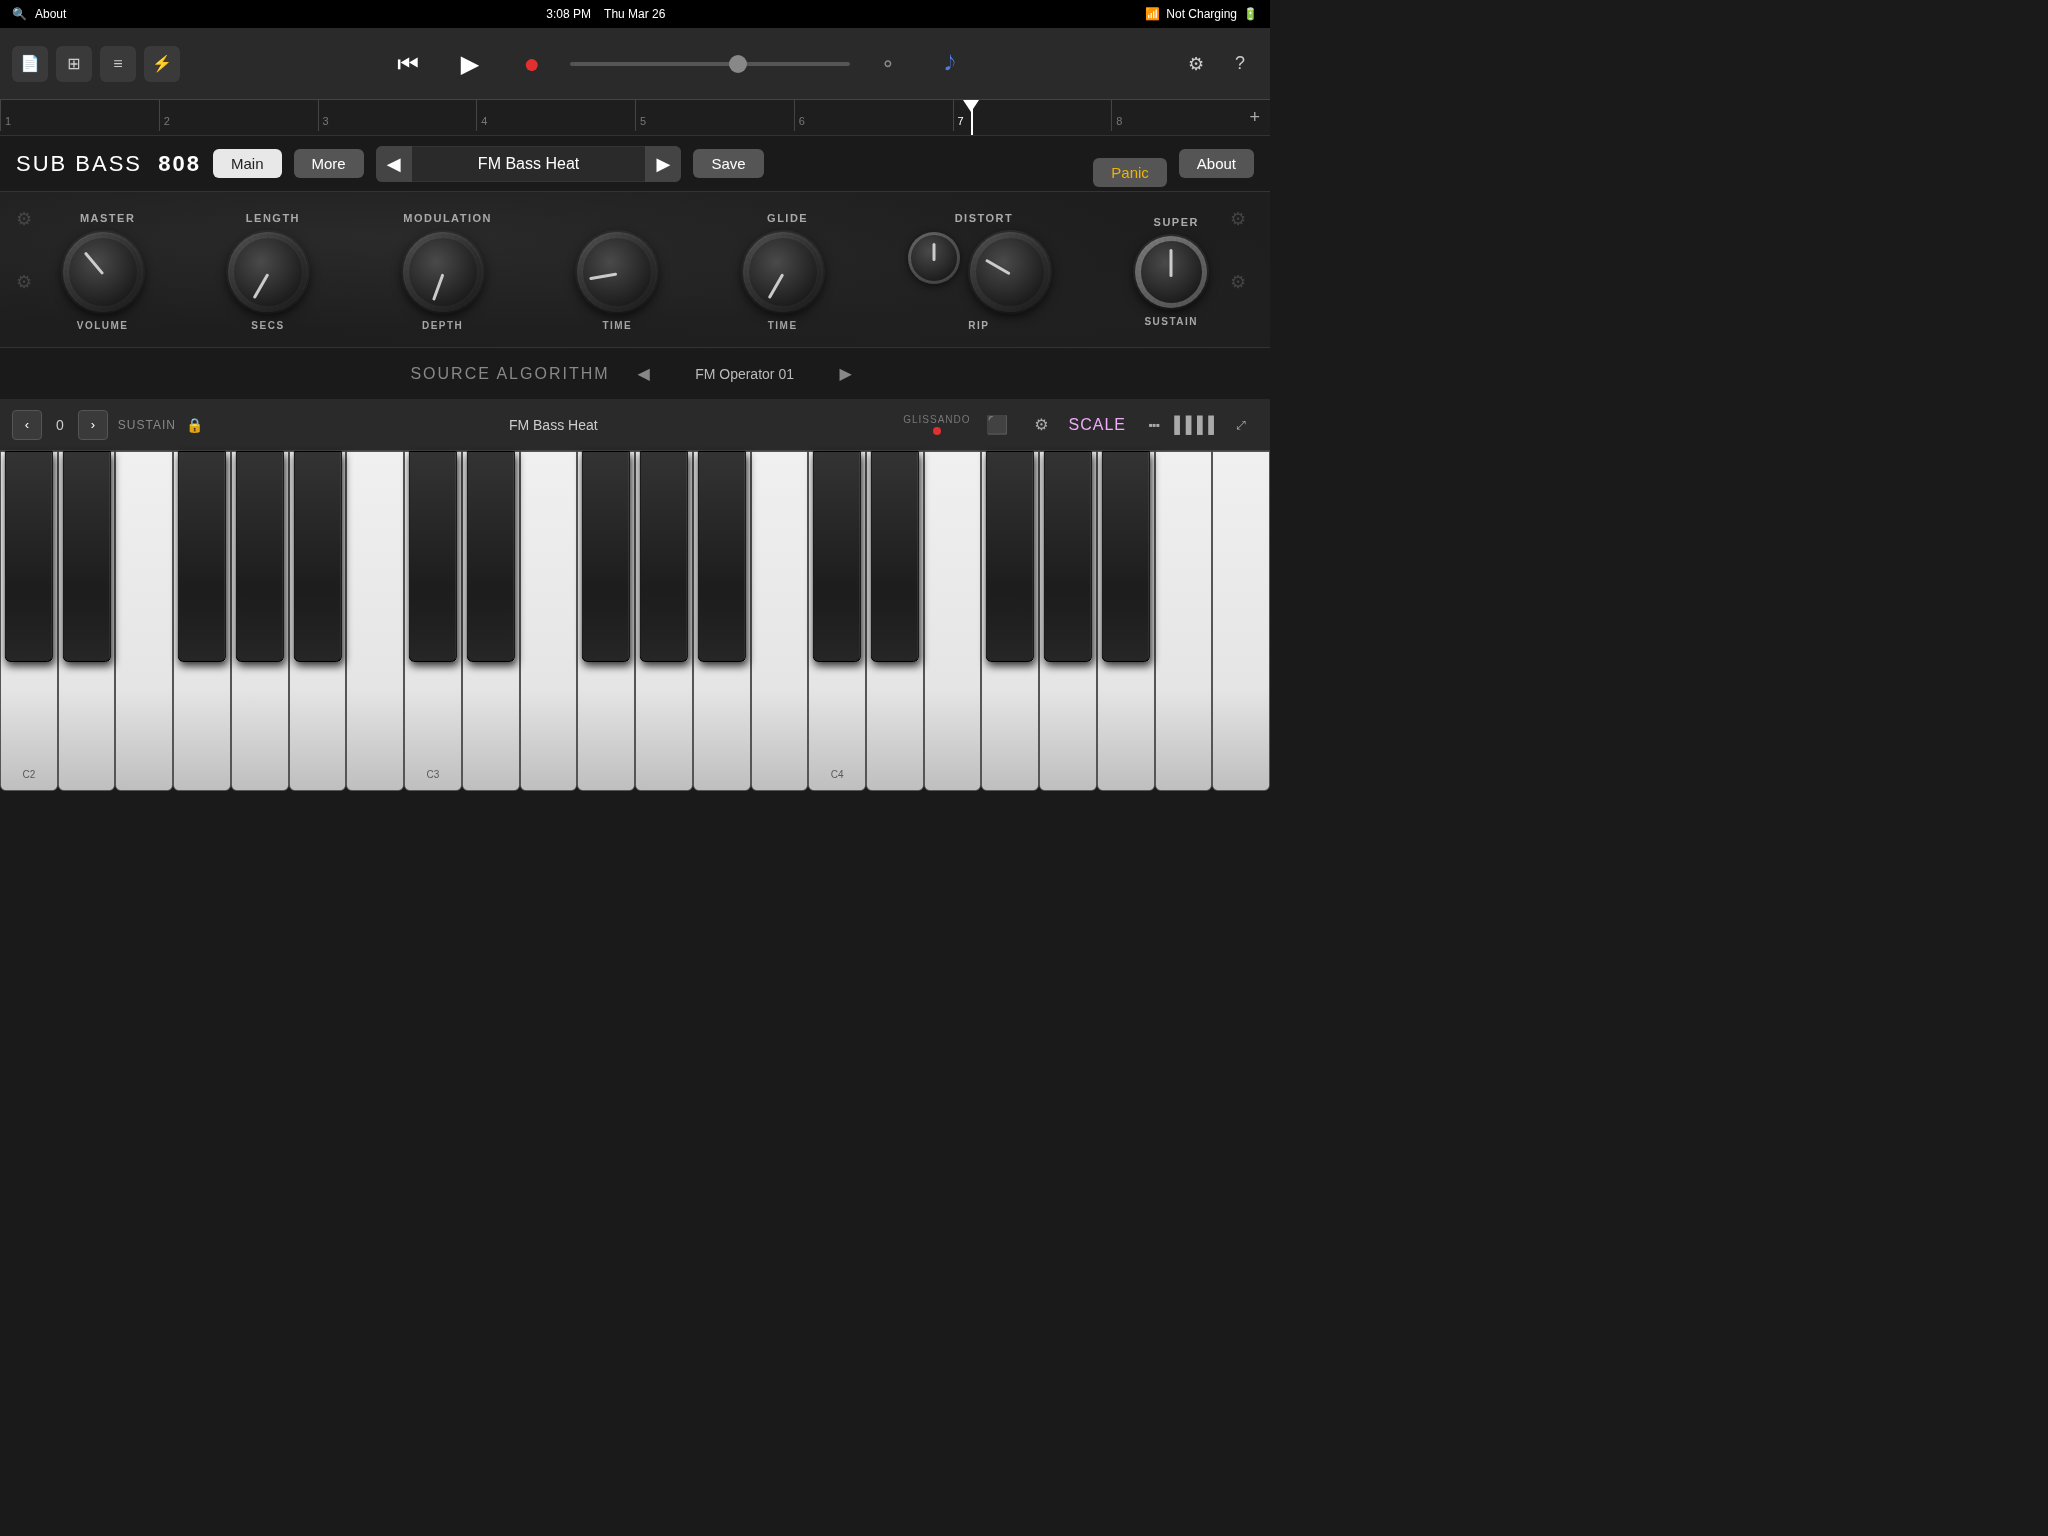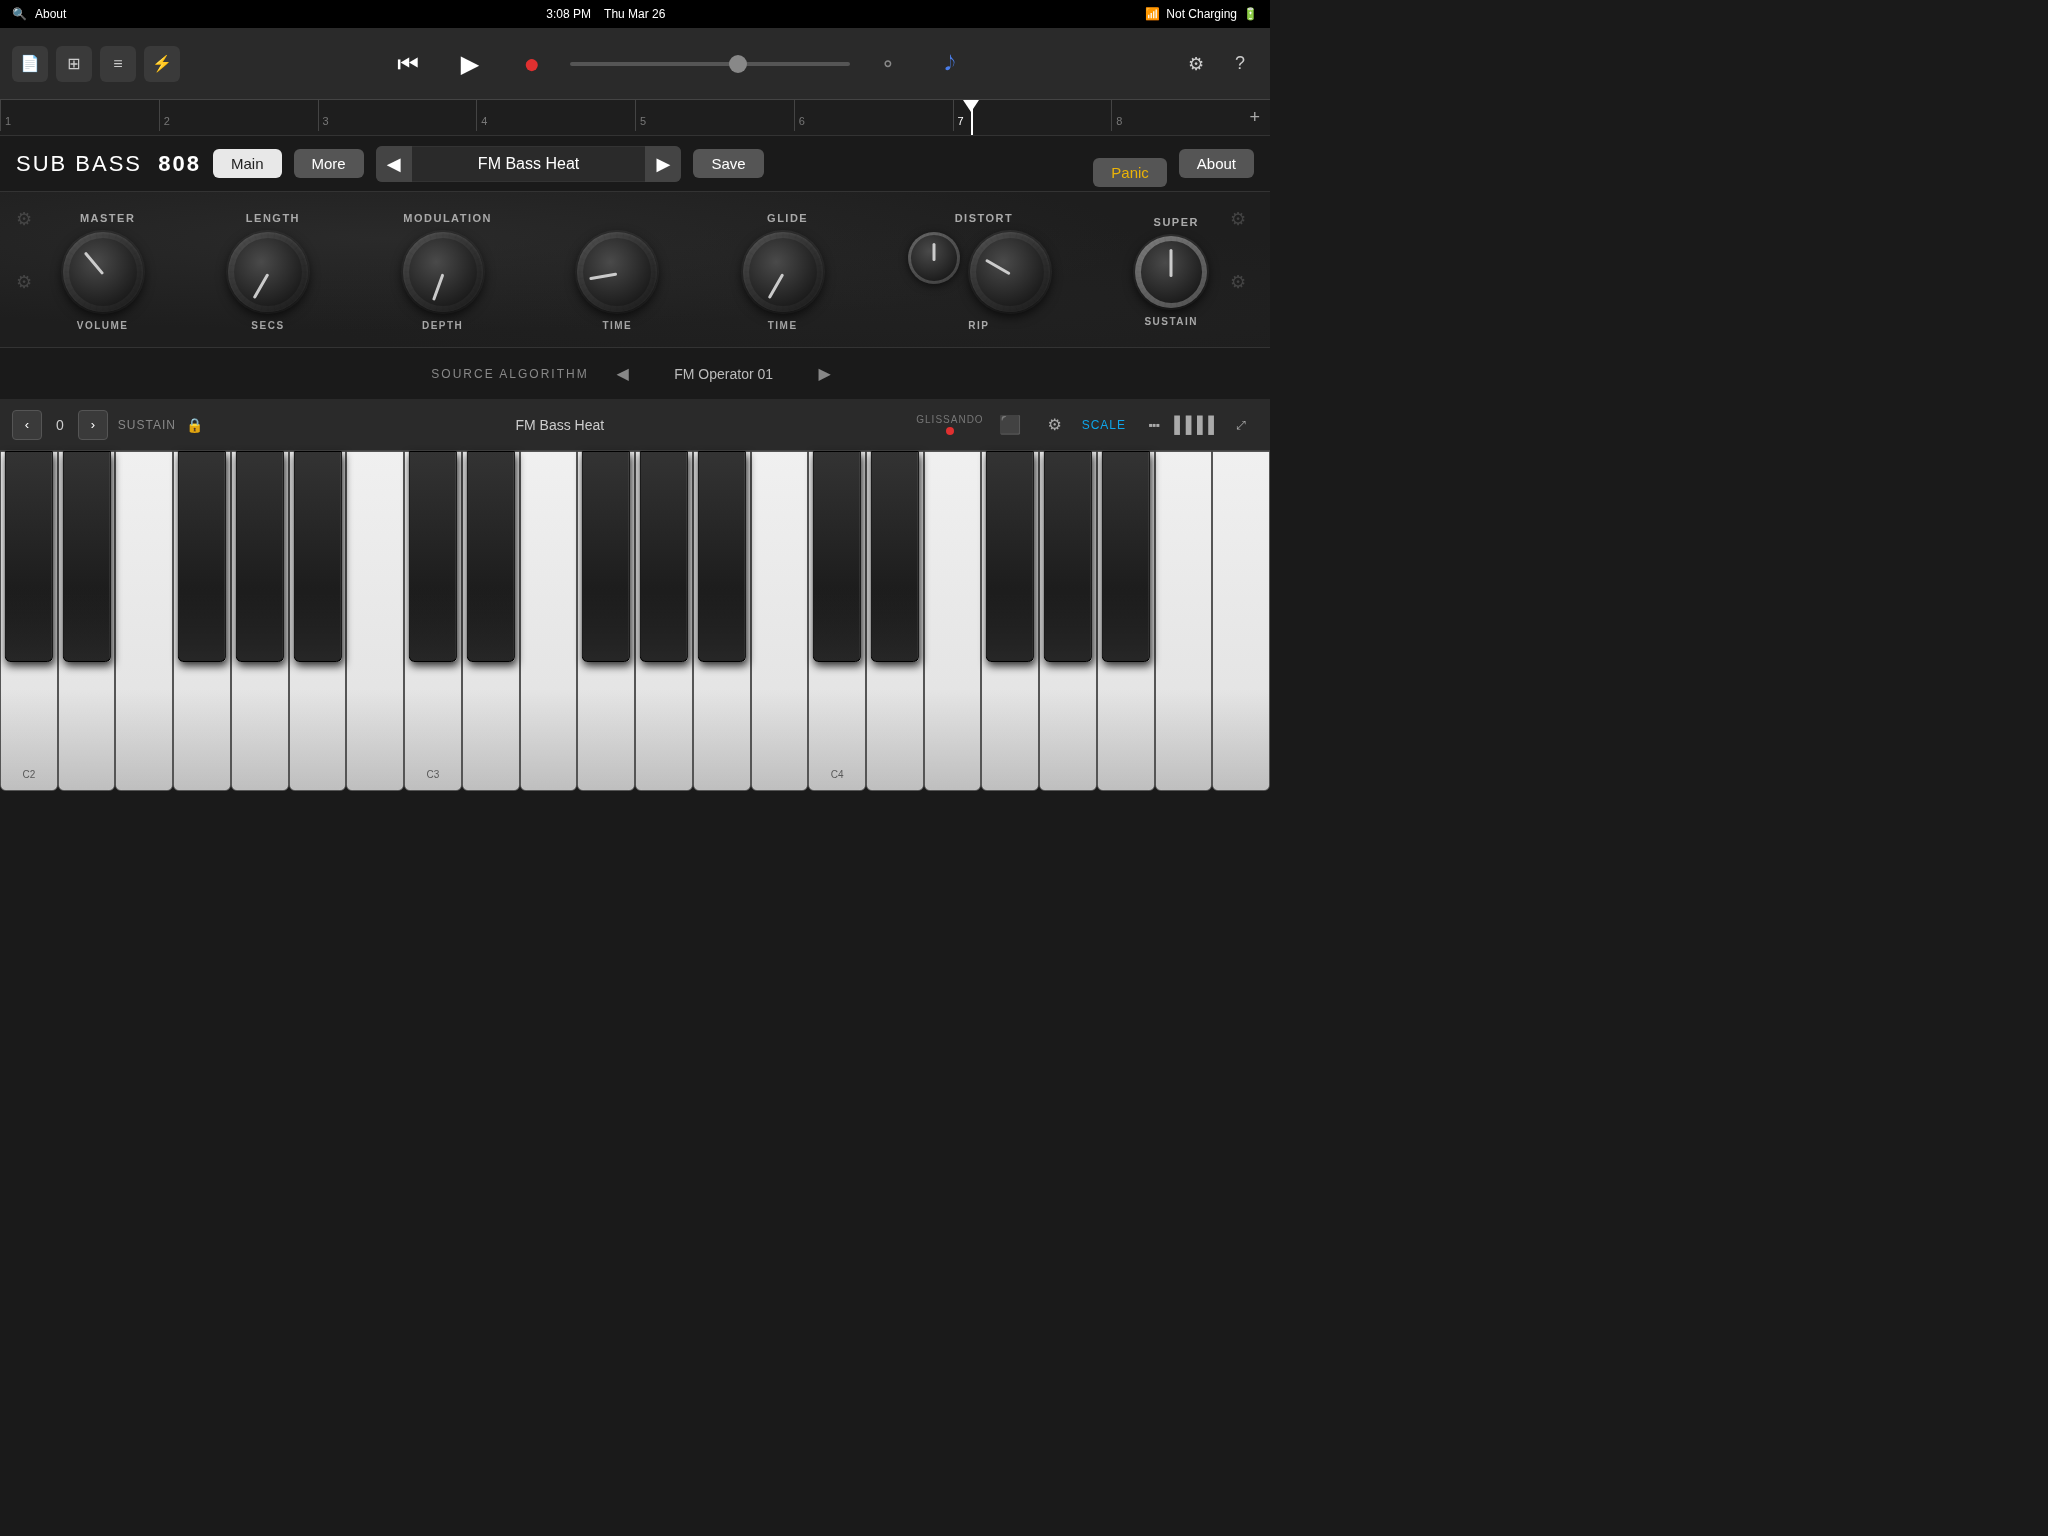--- a/index.html
+++ b/index.html
@@ -272,21 +272,21 @@
     #source-algorithm {
       background: #1a1a1a;
       height: 52px;
       display: flex;
       align-items: center;
       justify-content: center;
       gap: 20px;
       border-top: 1px solid #333;
     }
     .algo-label {
-      font-size: 12px;
+      font-size: 16px;
       letter-spacing: 2px;
       color: #888;
     }
     .algo-nav {
       display: flex; align-items: center; gap: 12px;
     }
     .algo-arrow {
       width: 28px; height: 28px;
       background: transparent; border: none;
       color: #888; font-size: 16px; cursor: pointer;
@@ -338,21 +338,21 @@
       border-radius: 50%;
     }
     .kb-icon-btn {
       width: 34px; height: 34px;
       background: transparent; border: none;
       color: #aaa; cursor: pointer;
       display: flex; align-items: center; justify-content: center;
       font-size: 16px;
     }
     .kb-scale-label {
-      font-size: 12px; color: #0ea5e9; letter-spacing: 1px;
+      font-size: 16px; color: #f0abfc; letter-spacing: 1px;
     }
     .piano-container {
       display: flex;
       width: 100%;
       height: 100%;
       position: relative;
     }
     .white-keys {
       display: flex;
       width: 100%;

